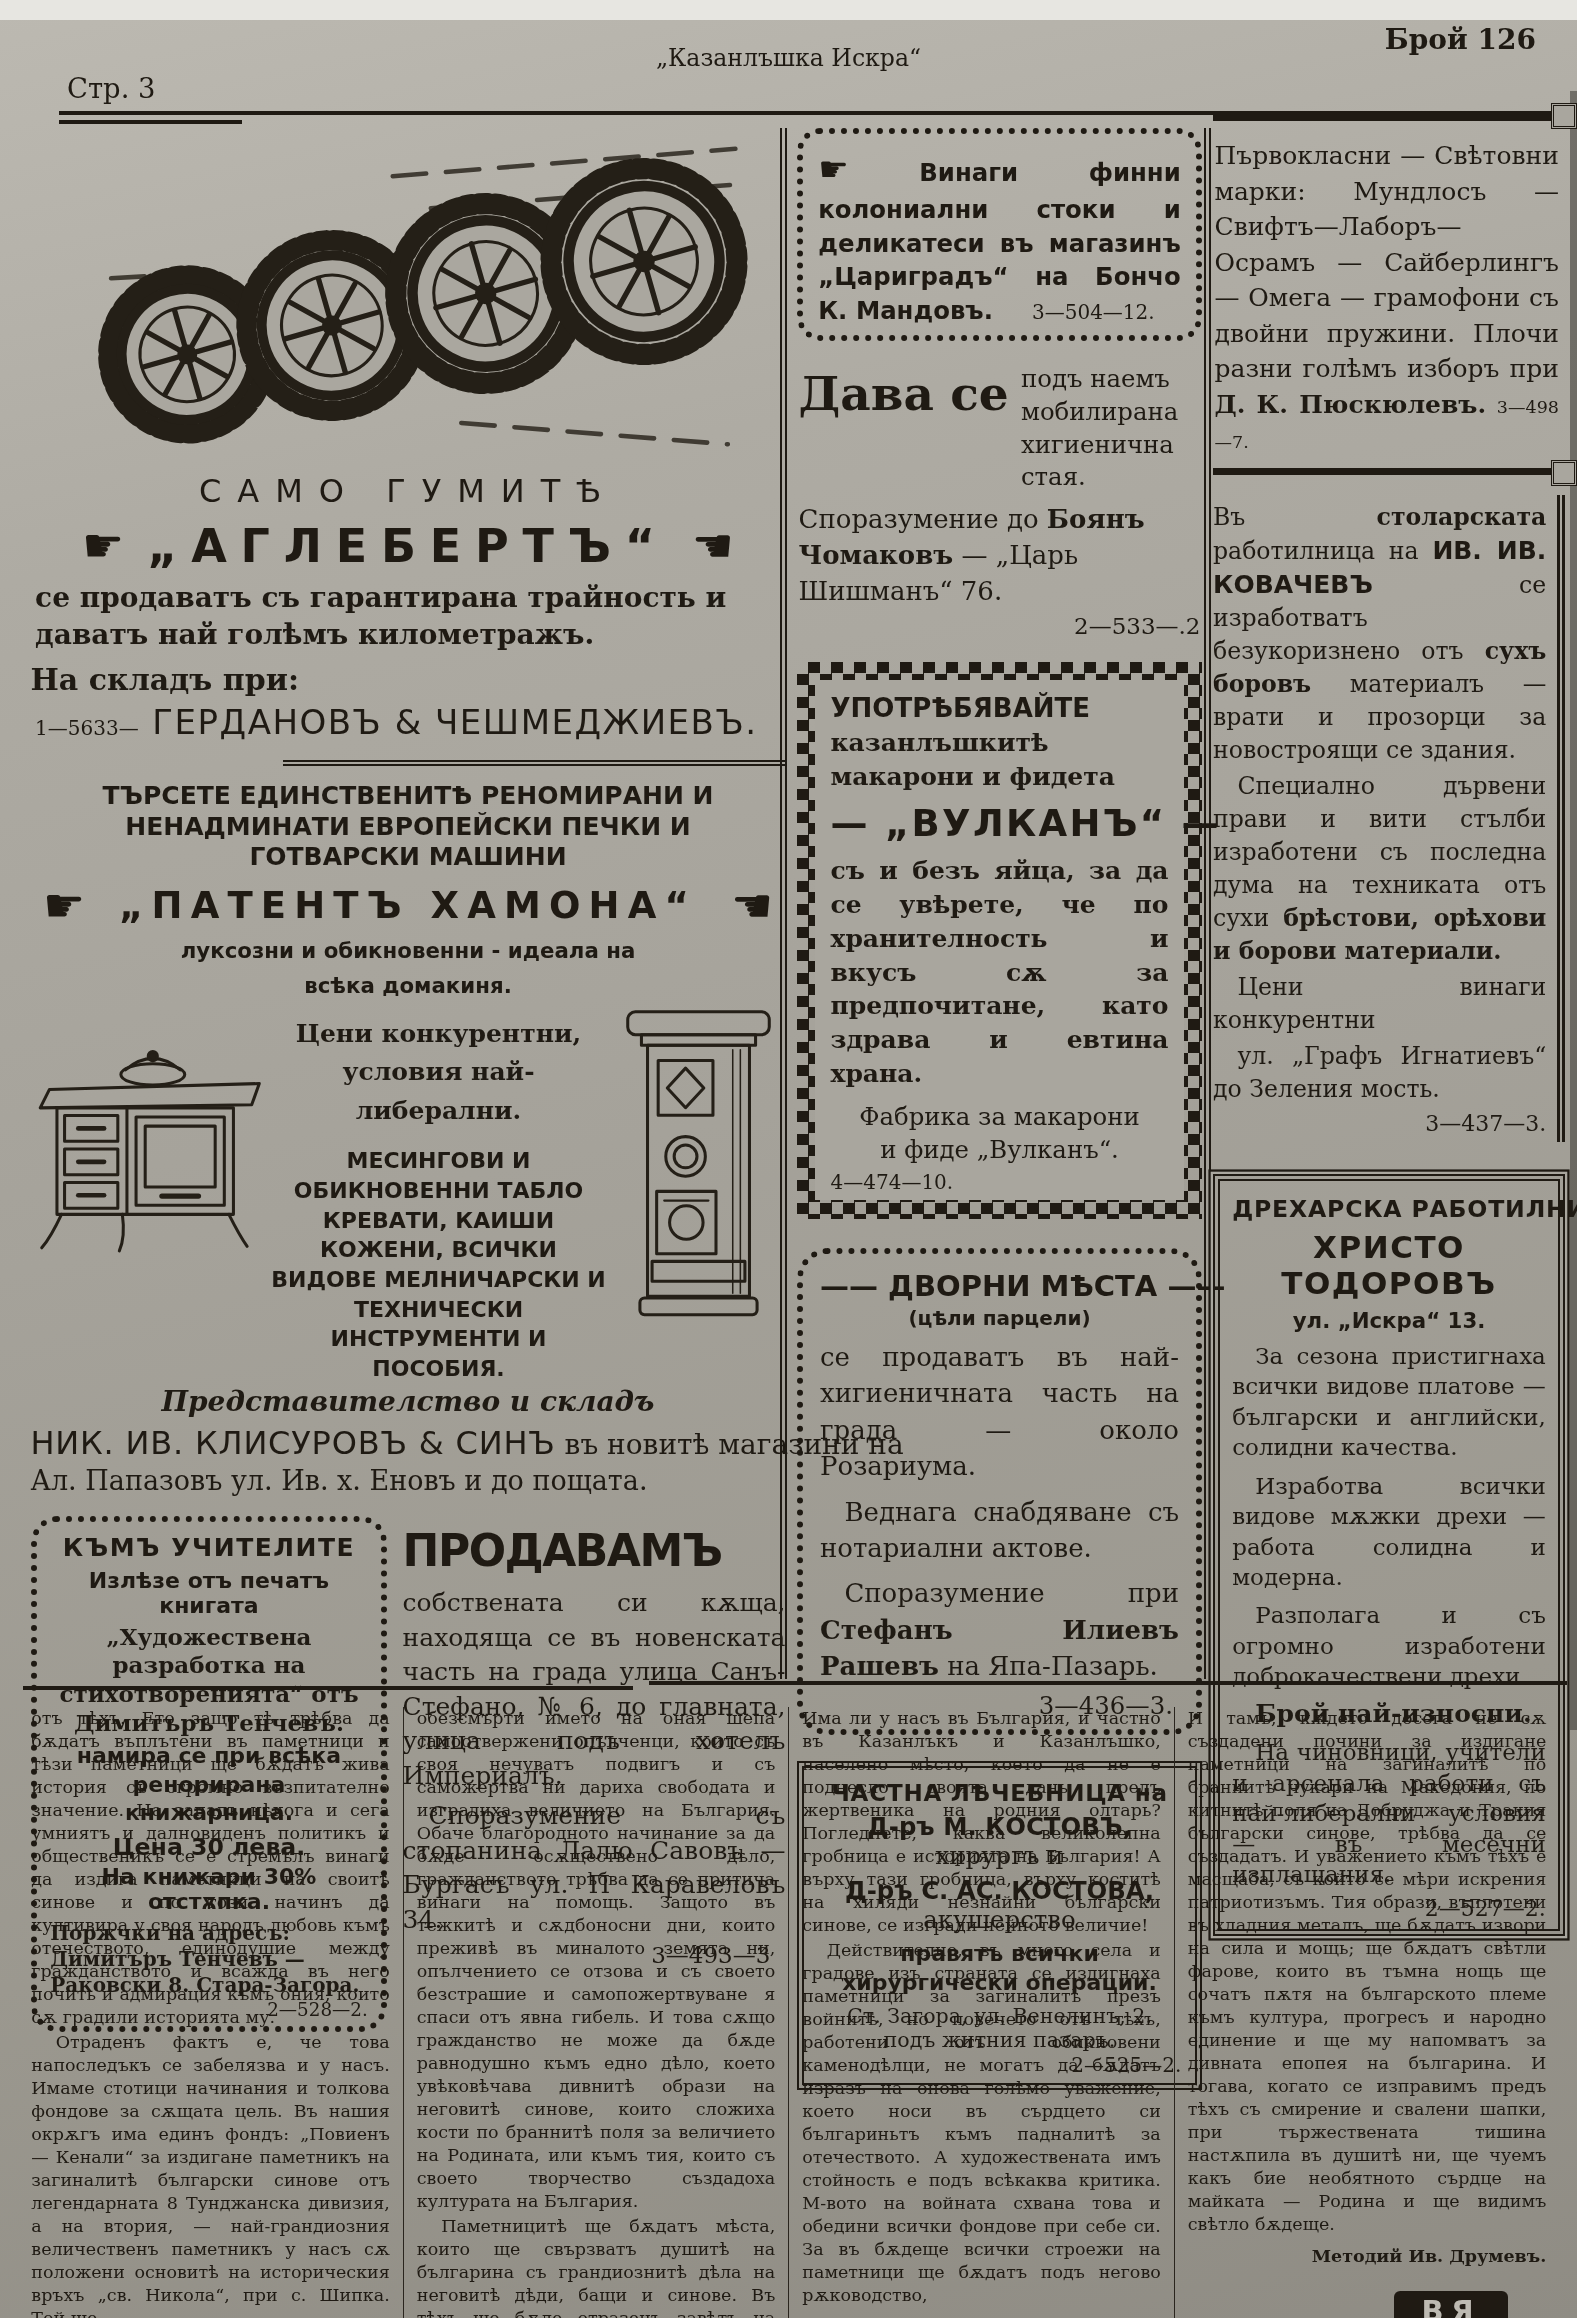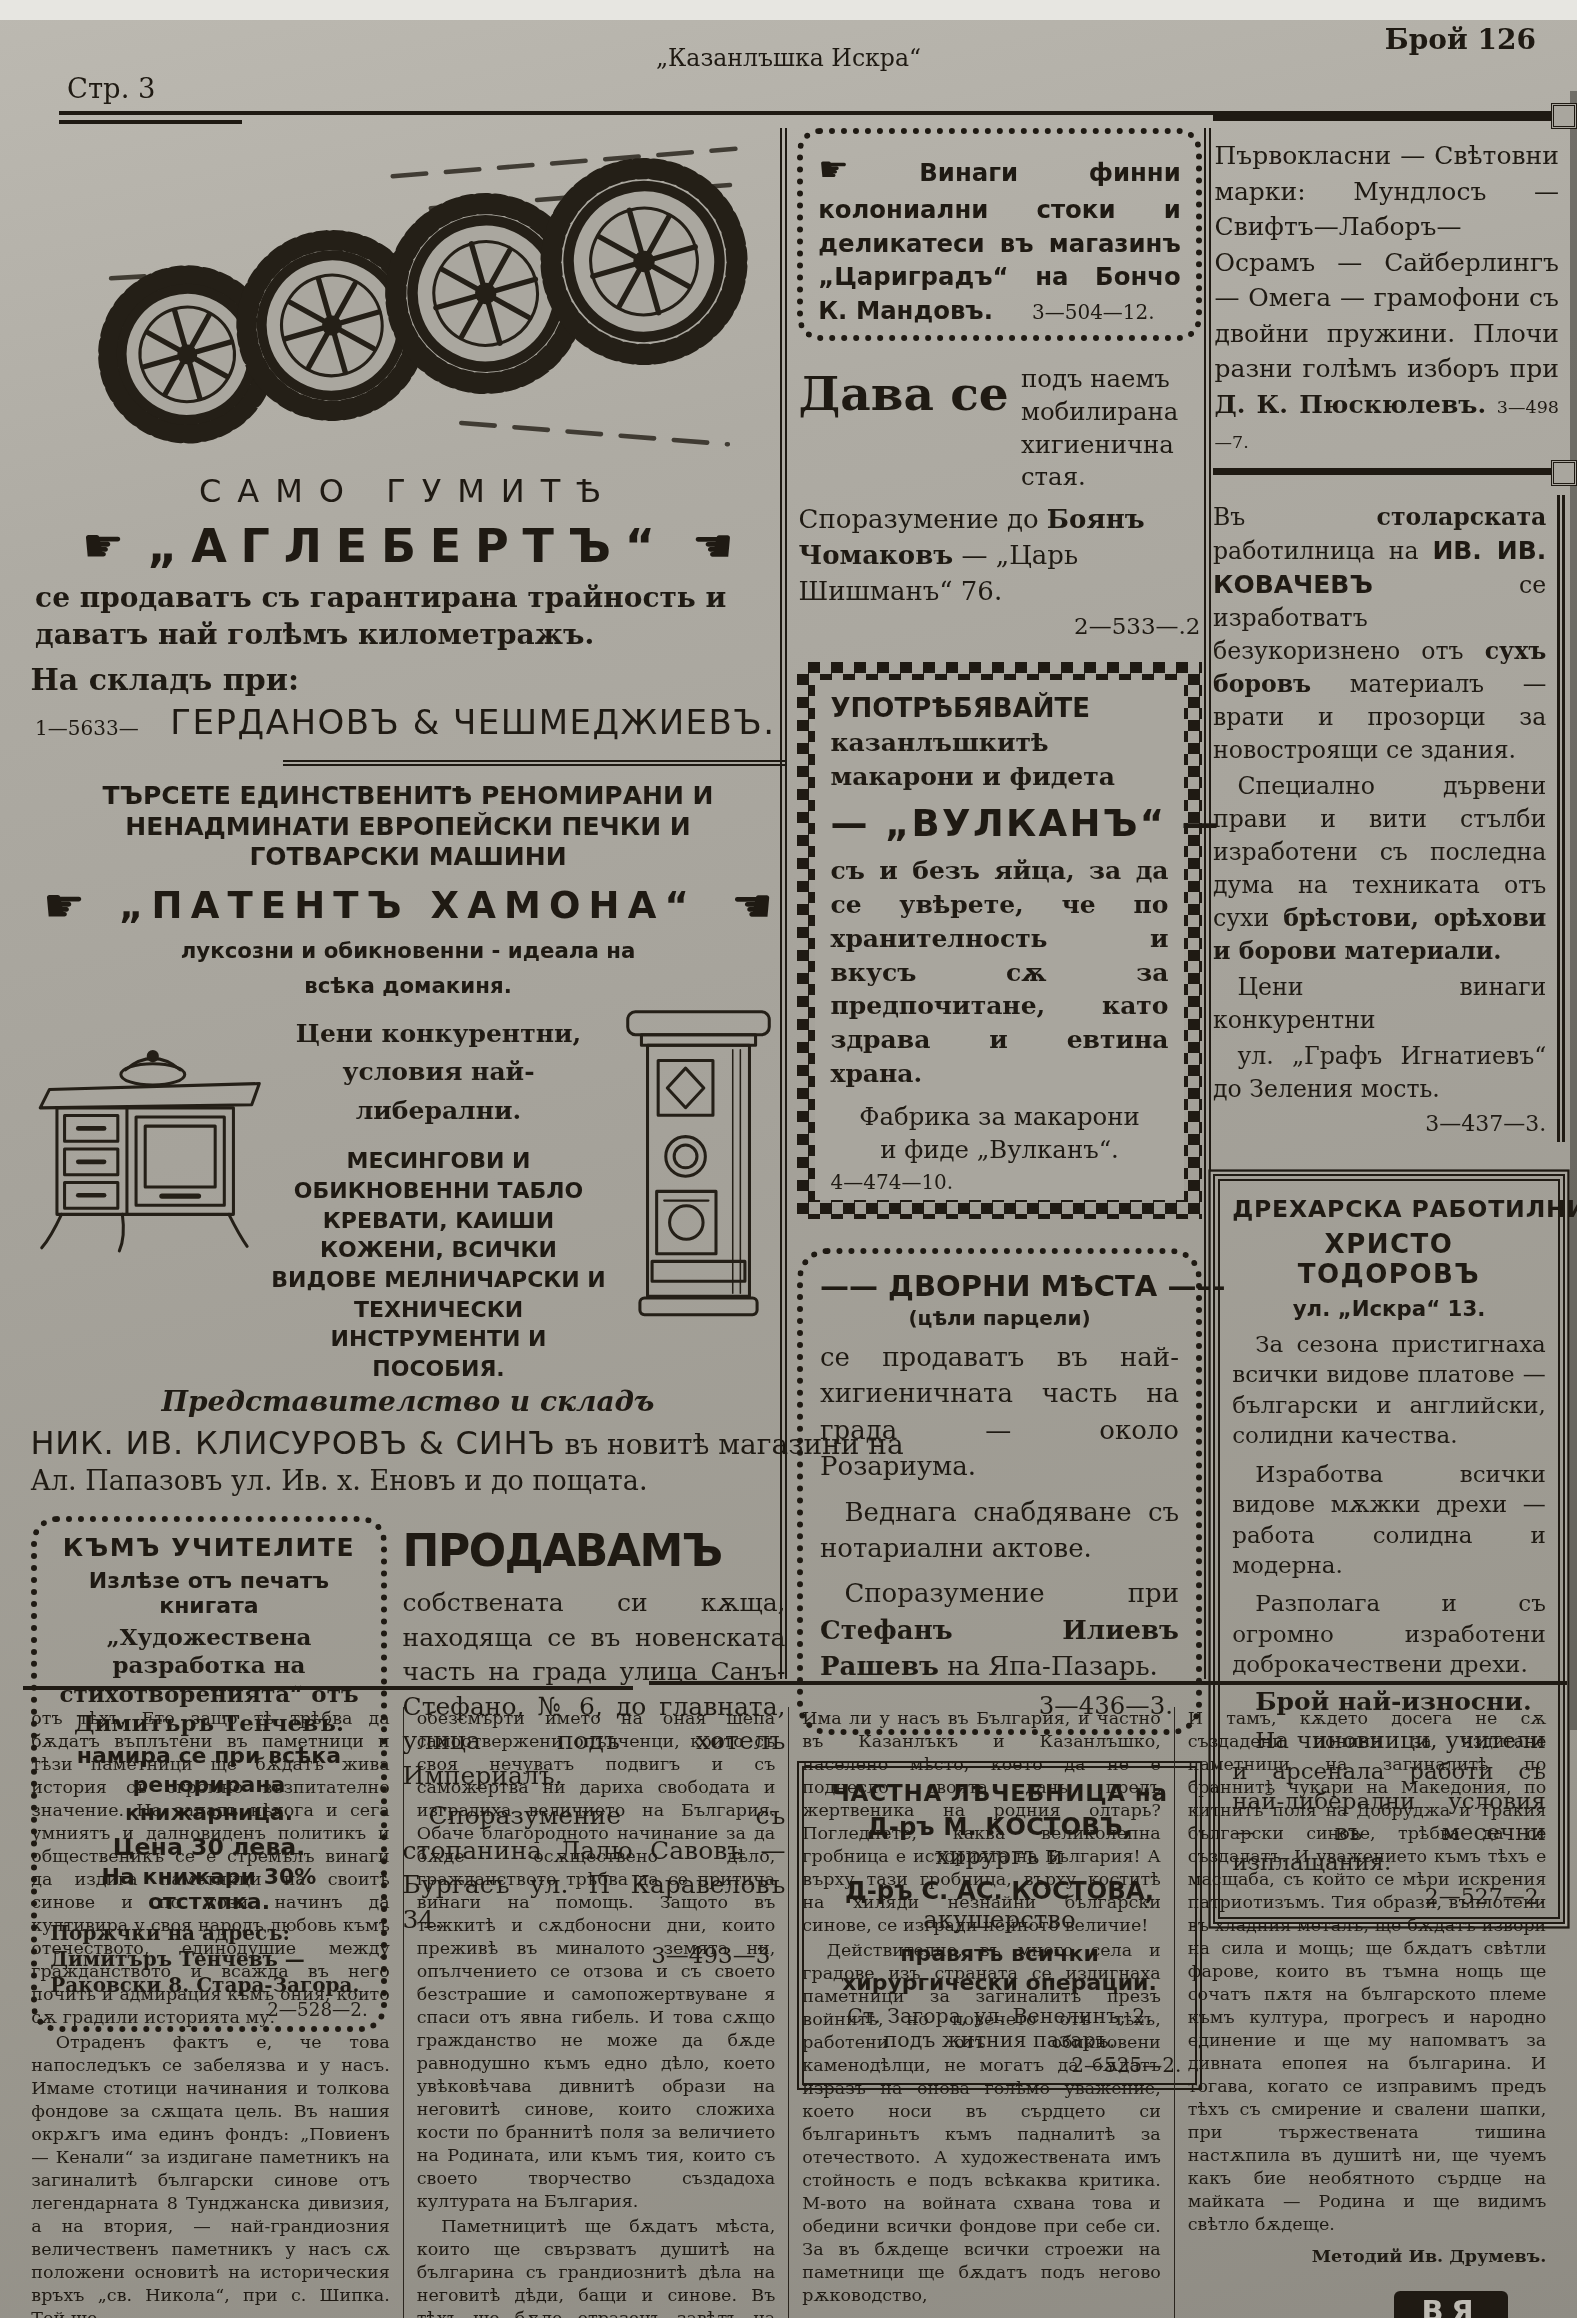--- a/index.html
+++ b/index.html
@@ -32,21 +32,21 @@
   
   .ad-aglebert{position:relative;text-align:center;}
   .tires{display:block;margin:3px auto 0;}
   .agl-tagline{font-family:"DejaVu Sans",sans-serif;font-size:32px;letter-spacing:.5em;margin-top:10.7px;}
   .brandrow{display:flex;align-items:center;justify-content:center;gap:23px;margin-top:9.1px;}
   .hand{font-family:"DejaVu Sans",sans-serif;font-size:47px;line-height:1;}
   .agl-brand{font-family:"DejaVu Sans",sans-serif;font-weight:700;font-size:46px;letter-spacing:.3em;white-space:nowrap;}
   .agl-b{font-weight:700;font-size:28px;text-align:left;padding:0 4.6px;line-height:1.3;}
   .agl-b1{margin-top:7.6px;}
   .agl-stock{font-weight:700;font-size:30px;margin-top:9.1px;text-align:left;padding-right:86px;}
-  .agl-dealer{font-family:"DejaVu Sans",sans-serif;font-size:34px;letter-spacing:1.5px;margin-top:4.6px;text-align:right;padding-right:10px;white-space:nowrap;}
+  .agl-dealer{font-family:"DejaVu Sans",sans-serif;font-size:34px;letter-spacing:1.5px;margin-top:4.6px;text-align:right;padding-right:28px;white-space:nowrap;}
   .agl-ref{position:absolute;left:4.6px;bottom:1.5px;font-size:20px;}
   .agl-rule{border-top:6.1px double var(--ink);margin:18.3px 0 15.2px 252px;}
 
   
   .ad-hamona{text-align:center;}
   .hm-head{font-family:"DejaVu Sans",sans-serif;font-weight:700;font-size:25px;line-height:1.22;}
   .hm-brandrow{display:flex;align-items:center;justify-content:center;gap:34px;margin-top:9.1px;}
   .hm-brand{font-family:"DejaVu Sans",sans-serif;font-weight:700;font-size:37px;letter-spacing:.22em;white-space:nowrap;}
   .hm-sub{font-family:"DejaVu Sans",sans-serif;font-weight:700;font-size:21.3px;line-height:1.3;margin-top:7.6px;}
   .hm-row{display:flex;align-items:flex-start;margin-top:4.6px;}
@@ -122,21 +122,21 @@
   .gr-name{font-weight:700;}
   .gr-ref{font-size:17.5px;padding-left:10.7px;}
   .ad-kovachev{margin-top:20px;border-right:8.4px double var(--ink);padding:6.1px 10.7px 6.1px 0;}
   .kv-p{font-size:23.6px;line-height:33px;text-align:justify;margin:0;}
   .kv-p + .kv-p{text-indent:24.4px;margin-top:3px;}
   .kv-name{font-family:"DejaVu Sans",sans-serif;font-weight:700;font-size:25px;}
   .kv-b{font-weight:700;}
   .kv-ref{text-align:right;font-size:22px;margin-top:4.6px;}
   .ad-todorov{margin-top:32px;border:7.6px double var(--ink);box-shadow:0 0 0 2.3px var(--paper),0 0 0 4.6px var(--ink);padding:13.7px 12.2px 7.6px;}
   .td-t1{text-align:center;font-family:"DejaVu Sans",sans-serif;font-weight:700;font-size:23.6px;letter-spacing:0.8px;white-space:nowrap;}
-  .td-t2{text-align:center;font-family:"DejaVu Sans",sans-serif;font-weight:700;font-size:26px;margin-top:6.1px;letter-spacing:1.5px;}
+  .td-t2{text-align:center;font-family:"DejaVu Sans",sans-serif;font-weight:700;font-size:31px;margin-top:6.1px;letter-spacing:1.5px;}
   .td-addr{text-align:center;font-family:"DejaVu Sans",sans-serif;font-weight:700;font-size:21.3px;margin-top:7.6px;}
   .td-p{font-size:23px;line-height:30.5px;text-align:justify;text-indent:23px;margin:7.6px 0 0;}
   .td-p4{font-weight:700;font-size:25px;}
   .td-ref{text-align:right;font-size:22px;margin-top:6.1px;}
 
   
   .art-rule1{position:absolute;left:23px;top:1686px;width:610px;height:3.8px;background:var(--ink);}
   .art-rule2{position:absolute;left:649px;top:1681px;width:918px;height:3.8px;background:var(--ink);}
   .article{position:absolute;left:18.3px;top:1707px;width:1541px;display:flex;}
   .acol{flex:1 1 0;padding:0 13px;border-right:1.5px solid #2a251e;}

